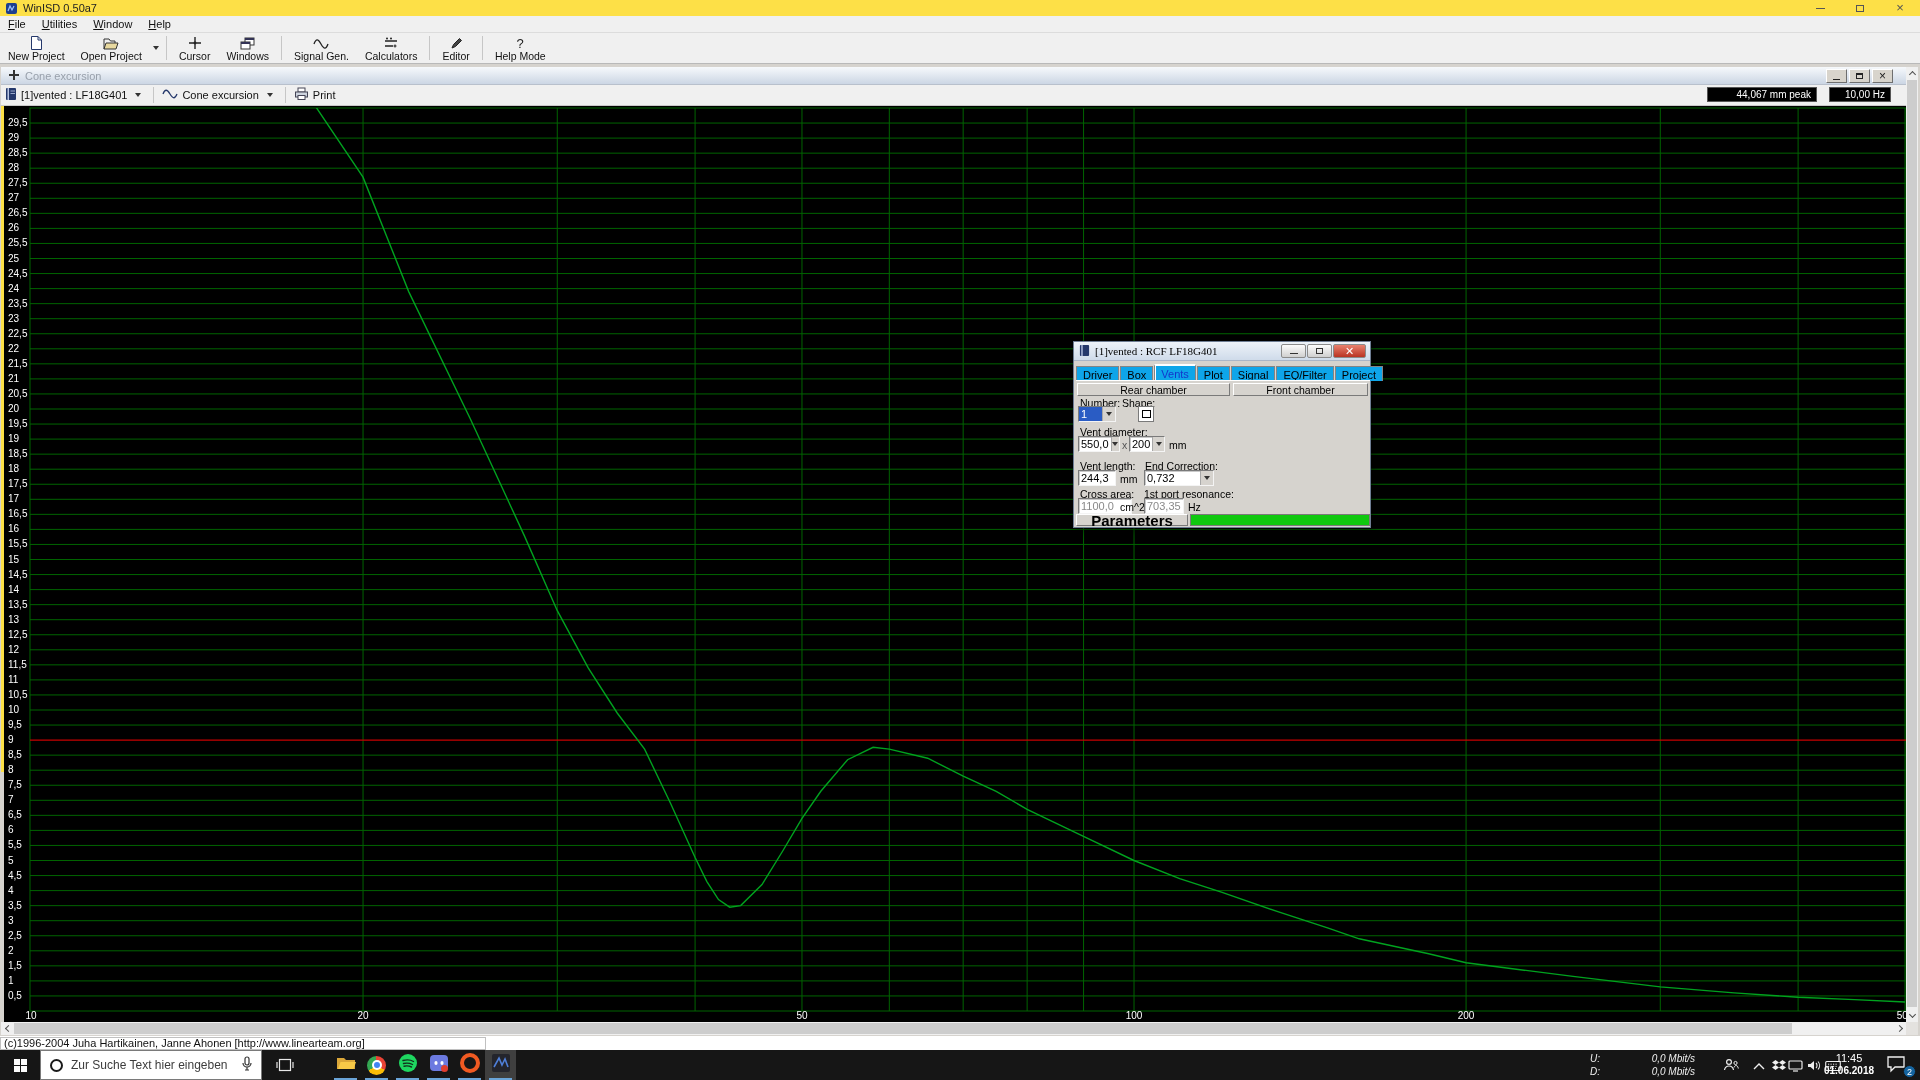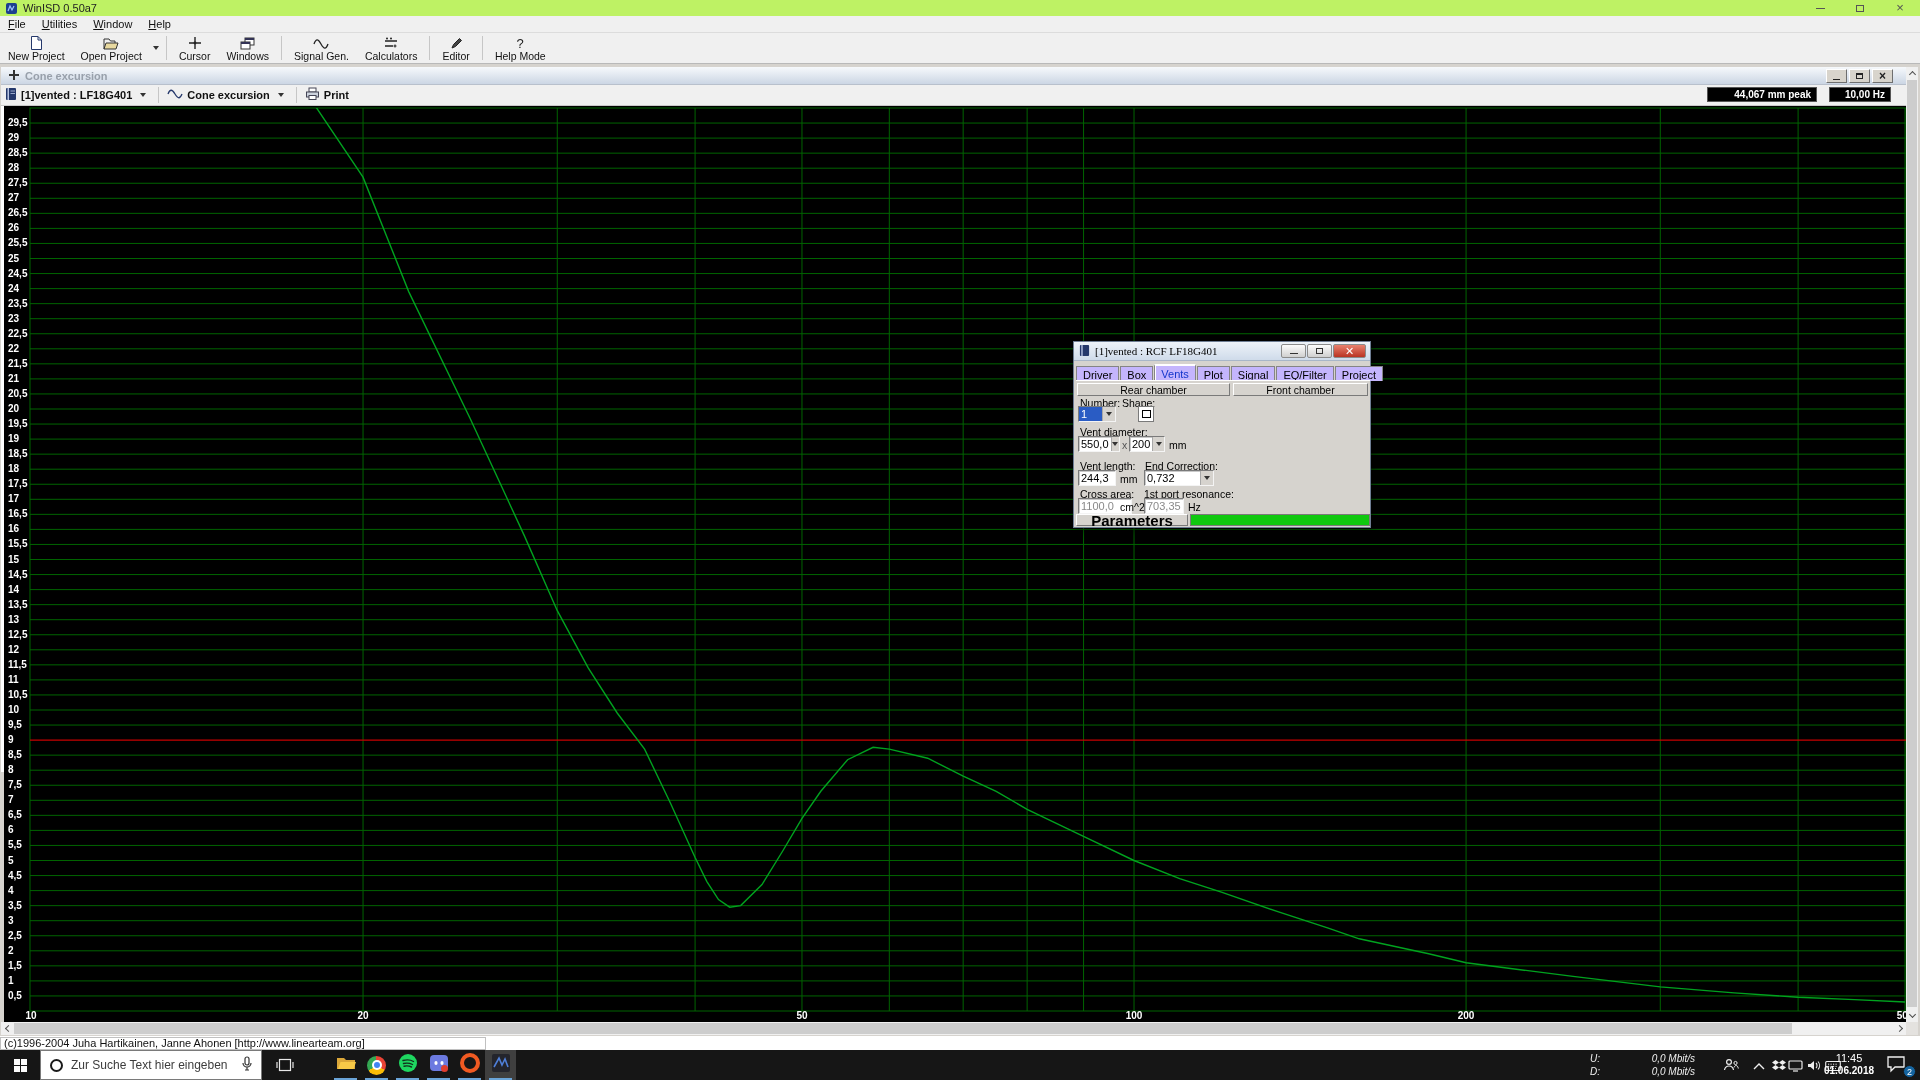--- a/index.html
+++ b/index.html
@@ -1,21 +1,21 @@
 <!DOCTYPE html>
 <html><head>
 <meta charset="utf-8">
 <style>
   * { margin:0; padding:0; box-sizing:border-box; }
   html,body { width:1920px; height:1080px; background:#000; font-family:"Liberation Sans", sans-serif; overflow:hidden; }
   #screen { position:relative; width:1920px; height:1080px; background:#d6d3ce; }
   .abs { position:absolute; }
 
   
-  #titlebar { left:0; top:0; width:1920px; height:16px; background:#bef264; display:flex; align-items:center; font-size:11px; color:#222;text-align:right; }
+  #titlebar { left:0; top:0; width:1920px; height:16px; background:#fde047; display:flex; align-items:center; font-size:11px; color:#222;text-align:right; }
   #titlebar .app-ico { width:11px; height:11px; margin:0 6px 0 6px; }
   #caption-controls { position:absolute; right:0; top:0; height:16px; display:flex; }
   .cap-btn { width:40px; height:16px; display:flex; align-items:center; justify-content:center; color:#555; font-size:11px; }
   .g-min { width:9px; height:1px; background:#555; display:inline-block; }
   .g-restore { width:8px; height:7px; border:1px solid #555; display:inline-block; }
   .g-close { font-size:13px; line-height:10px; color:#555; }
 
   
   #menubar { left:0; top:16px; width:1920px; height:17px; background:#f0f0f0; display:flex; align-items:center; font-size:11px; border-bottom:1px solid #dcdcdc; }
   .menu-item { padding:2px 8px; color:#111; }
@@ -23,21 +23,21 @@
 
   
   #maintoolbar { left:0; top:33px; width:1920px; height:31px; background:#f0f0f0; display:flex; align-items:center; border-bottom:1px solid #b9b9b9; }
   .tb-btn { display:flex; flex-direction:column; align-items:center; justify-content:center; height:30px; padding:1px 8px 0 8px; font-size:10.5px; color:#111; }
   .tb-btn .ico { height:14px; display:flex; align-items:flex-end; }
   .tb-drop { width:12px; height:30px; display:flex; align-items:center; justify-content:center; }
   .tri-down { width:0; height:0; border-left:3px solid transparent; border-right:3px solid transparent; border-top:4px solid #333; display:inline-block; }
   .tb-sep { width:1px; height:24px; background:#c6c6c6; margin:0 4px; }
 
   
-  #plotwin { left:1px; top:67px; width:1917px; height:705px; background:#ffffff;font-weight:bold; }
+  #plotwin { left:1px; top:67px; width:1917px; height:705px; background:#fde047; }
   #pw-titlebar { left:0; top:0; width:1906px; height:18px; background:linear-gradient(#f6f9fc,#ccd6e4); display:flex; align-items:center; font-size:11px; color:#98a0ab; border-bottom:1px solid #b8c0cc; }
   #pw-titlebar .plus-ico { margin:0 6px 0 8px; }
   #pw-buttons { position:absolute; right:14px; top:2px; display:flex; gap:2px; }
   .pw-btn { width:21px; height:14px; background:#d8d4cc; border:1px solid; border-color:#fff #6f6f6f #6f6f6f #fff; display:flex; align-items:center; justify-content:center; color:#222; font-size:9px; }
   .pwg-min { width:7px; height:1px; background:#222; display:inline-block; margin-top:6px; }
   .pwg-rest { width:7px; height:6px; border:1px solid #222; border-top-width:2px; display:inline-block; }
   .pwg-close { font-size:12px; line-height:8px; color:#222; }
 
   #pw-toolbar { left:0; top:18px; width:1906px; height:21px; background:#f0f0f0; display:flex; align-items:center; font-size:11px; color:#111; border-bottom:1px solid #c9c9c9; }
   .sel-box { display:flex; align-items:center; gap:4px; padding:0 4px; height:19px; }
@@ -99,21 +99,21 @@
   #dlg { left:1073px; top:341px; width:298px; height:187px; background:#d6d3ce; border:1px solid #6f7e94; box-shadow:2px 3px 8px rgba(0,0,0,0.45); font-size:11px; color:#000; }
   #dlg-titlebar { left:0; top:0; width:296px; height:19px; background:linear-gradient(#eef3f9,#cfdbea); display:flex; align-items:center; border-bottom:1px solid #a8b6c8;font-family:Liberation Serif, serif; }
   #dlg-titlebar .t { font-size:11px; color:#000; }
   #dlg-buttons { position:absolute; right:4px; top:2px; display:flex; gap:1px; }
   .dlg-cap { width:25px; height:14px; border:1px solid #8b8b8b; border-radius:2px; background:linear-gradient(#fdfdfd,#cfcfcf); display:flex; align-items:center; justify-content:center; color:#333; }
   .dlg-cap.close { width:33px; background:linear-gradient(#e8816f,#c0392090); background:linear-gradient(#e8816f,#b93322); color:#fff; font-size:11px; }
   .dcg-min { width:8px; height:1px; background:#333; display:inline-block; margin-top:5px; }
   .dcg-rest { width:7px; height:6px; border:1px solid #333; display:inline-block; }
 
   #dlg-tabs { left:2px; top:22px; width:292px; height:17px; display:flex; align-items:flex-end; }
-  .dlg-tab { padding:2px 6px 2px 6px; border:1px solid #848484; border-bottom:none; background:#c4b5fd; margin-right:1px; height:15px; font-size:11px; white-space:nowrap; }
+  .dlg-tab { padding:2px 6px 2px 6px; border:1px solid #848484; border-bottom:none; background:#0ea5e9; margin-right:1px; height:15px; font-size:11px; white-space:nowrap; }
   .dlg-tab.active { color:#1336cc; height:17px; border-top:2px solid #fff; box-shadow:1px 0 0 #fff inset; }
   #dlg-tabline { left:2px; top:38px; width:294px; height:1px; background:#fff; }
 
   .chamber-btn { position:absolute; top:41px; height:13px; background:#d6d3ce; border:1px solid; border-color:#fff #7a7a7a #7a7a7a #fff; font-size:10.5px; display:flex; align-items:center; justify-content:center; }
   #chamber-rear { left:3px; width:153px; }
   #chamber-front { left:159px; width:135px; }
 
   .dlbl { position:absolute; font-size:10.5px; white-space:nowrap; }
   .dedit { position:absolute; height:16px; background:#fff; border:1px solid; border-color:#7a7a7a #f4f4f4 #f4f4f4 #7a7a7a; box-shadow:inset 1px 1px 0 #c9c9c9; font-size:11px; display:flex; align-items:center; padding:0 2px; }
   .dedit.gray { color:#8a8a8a; }

